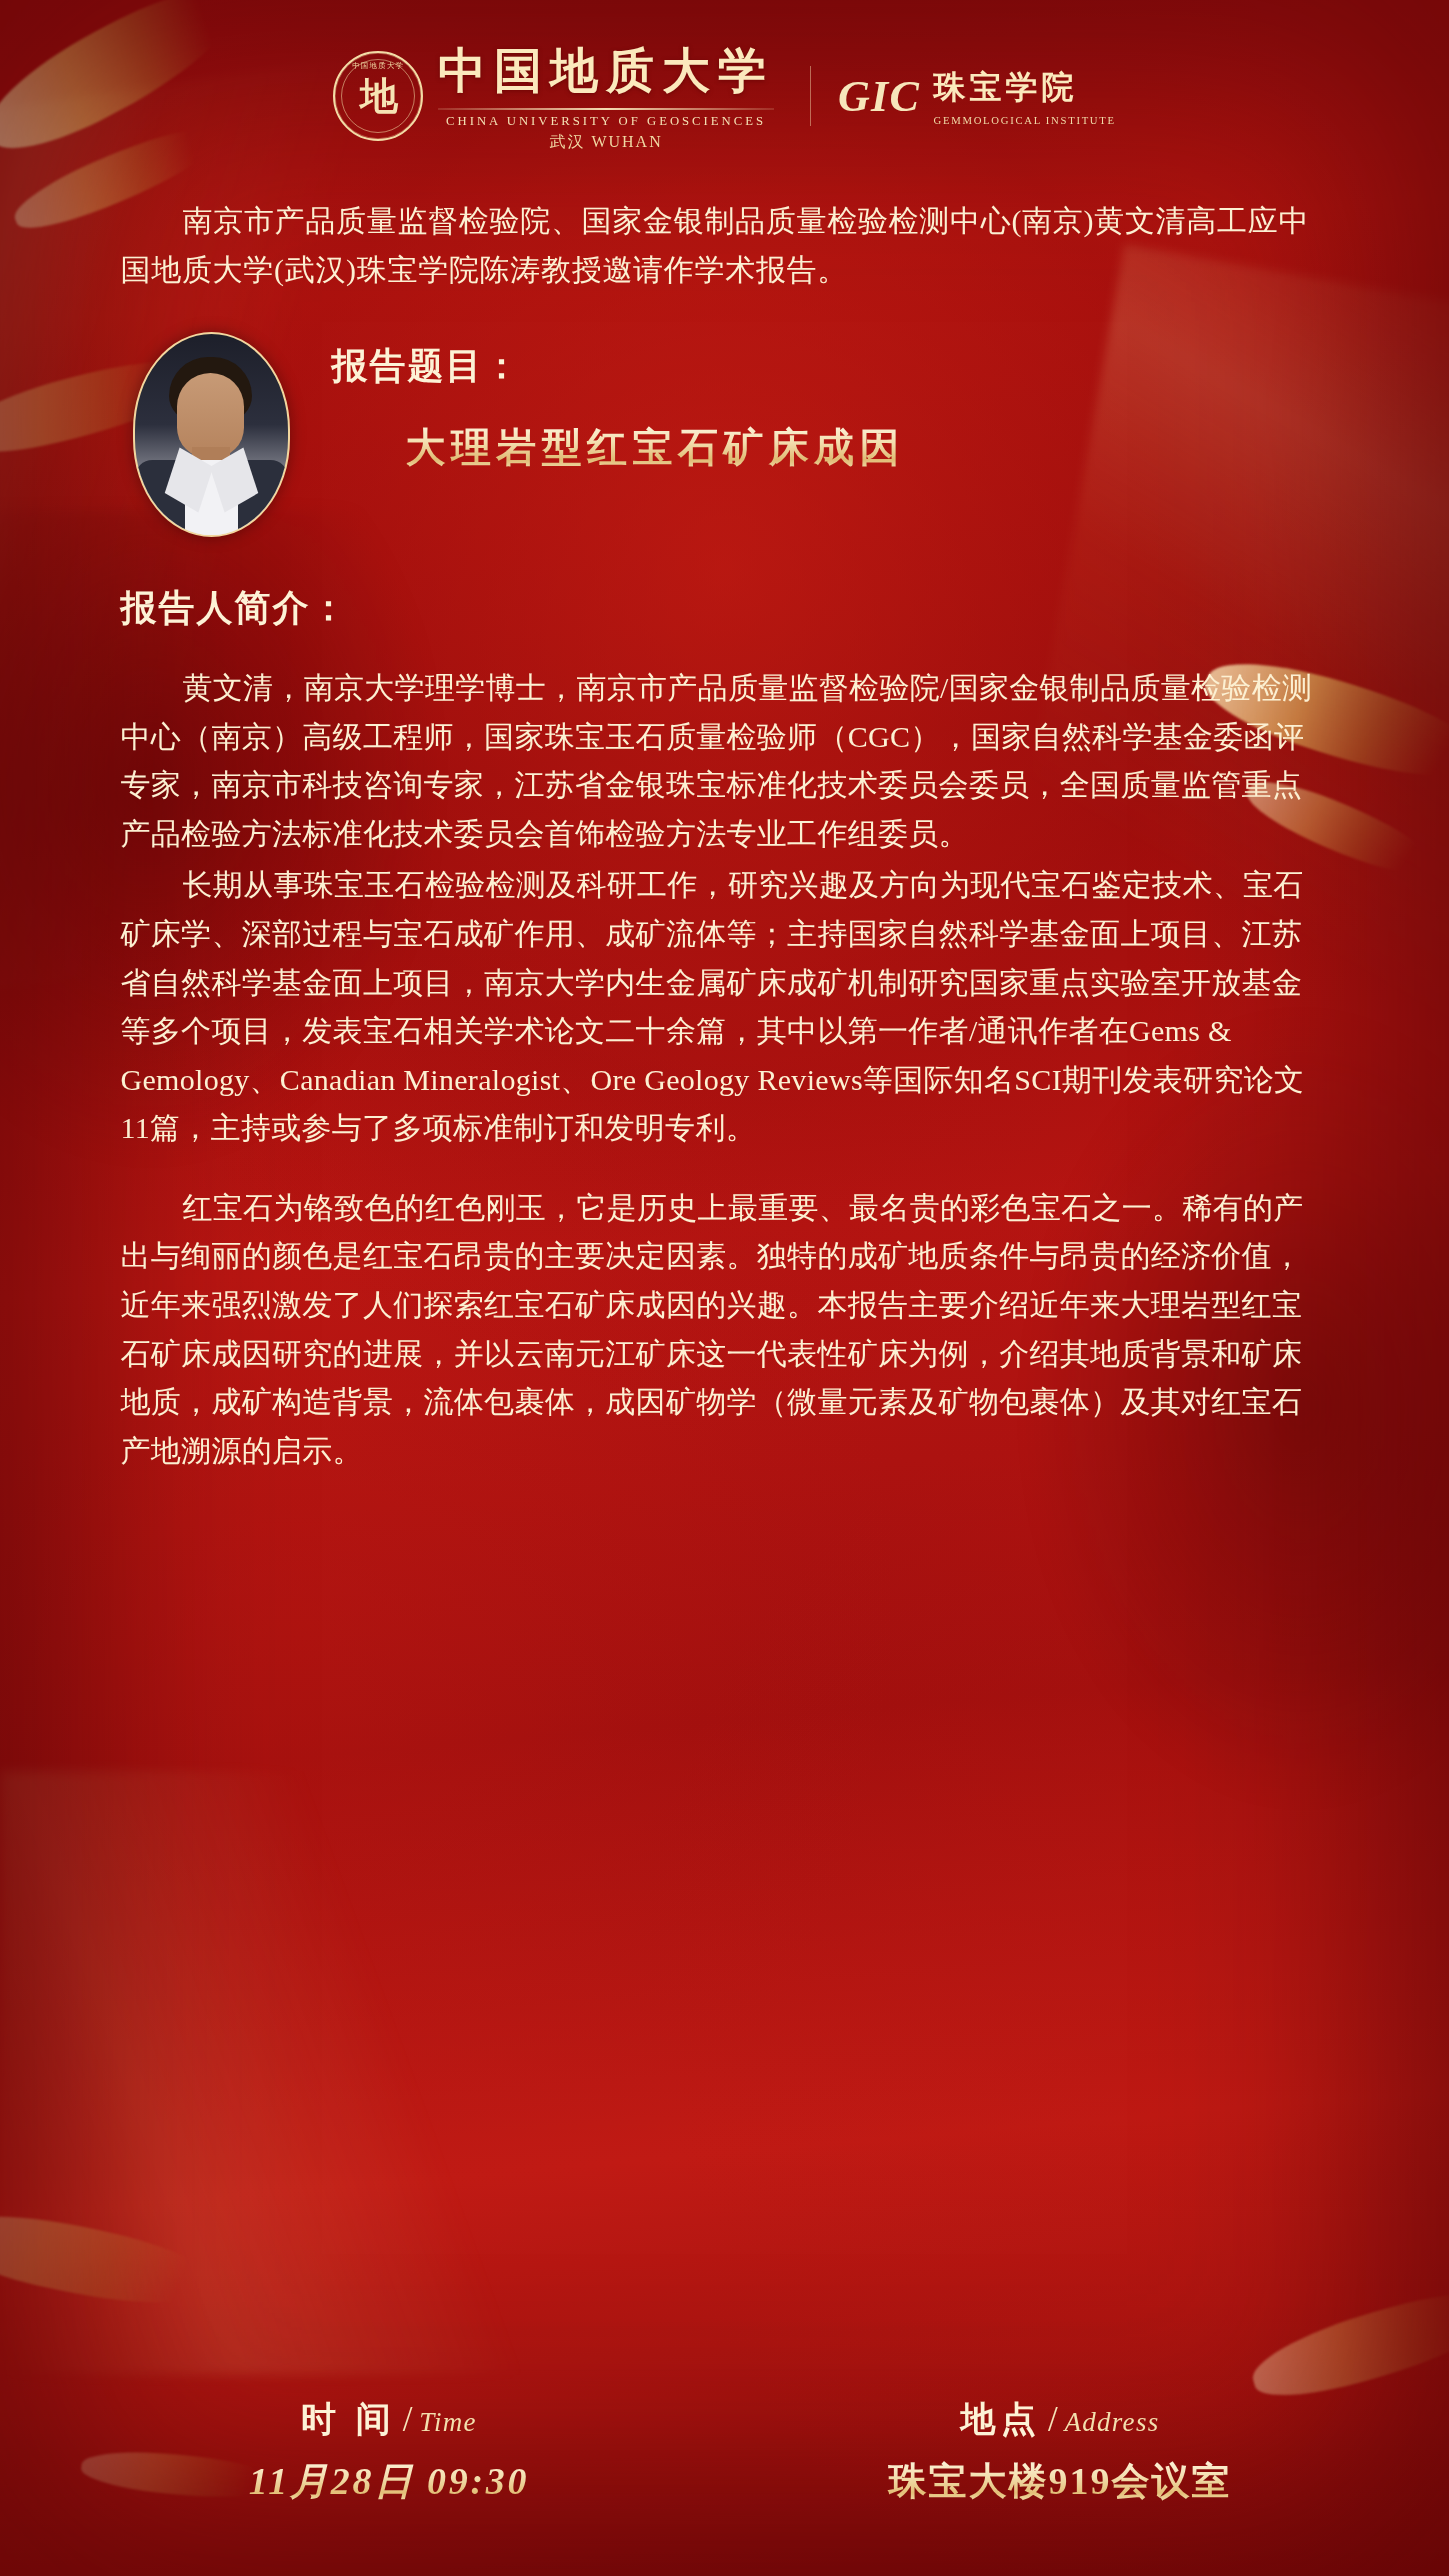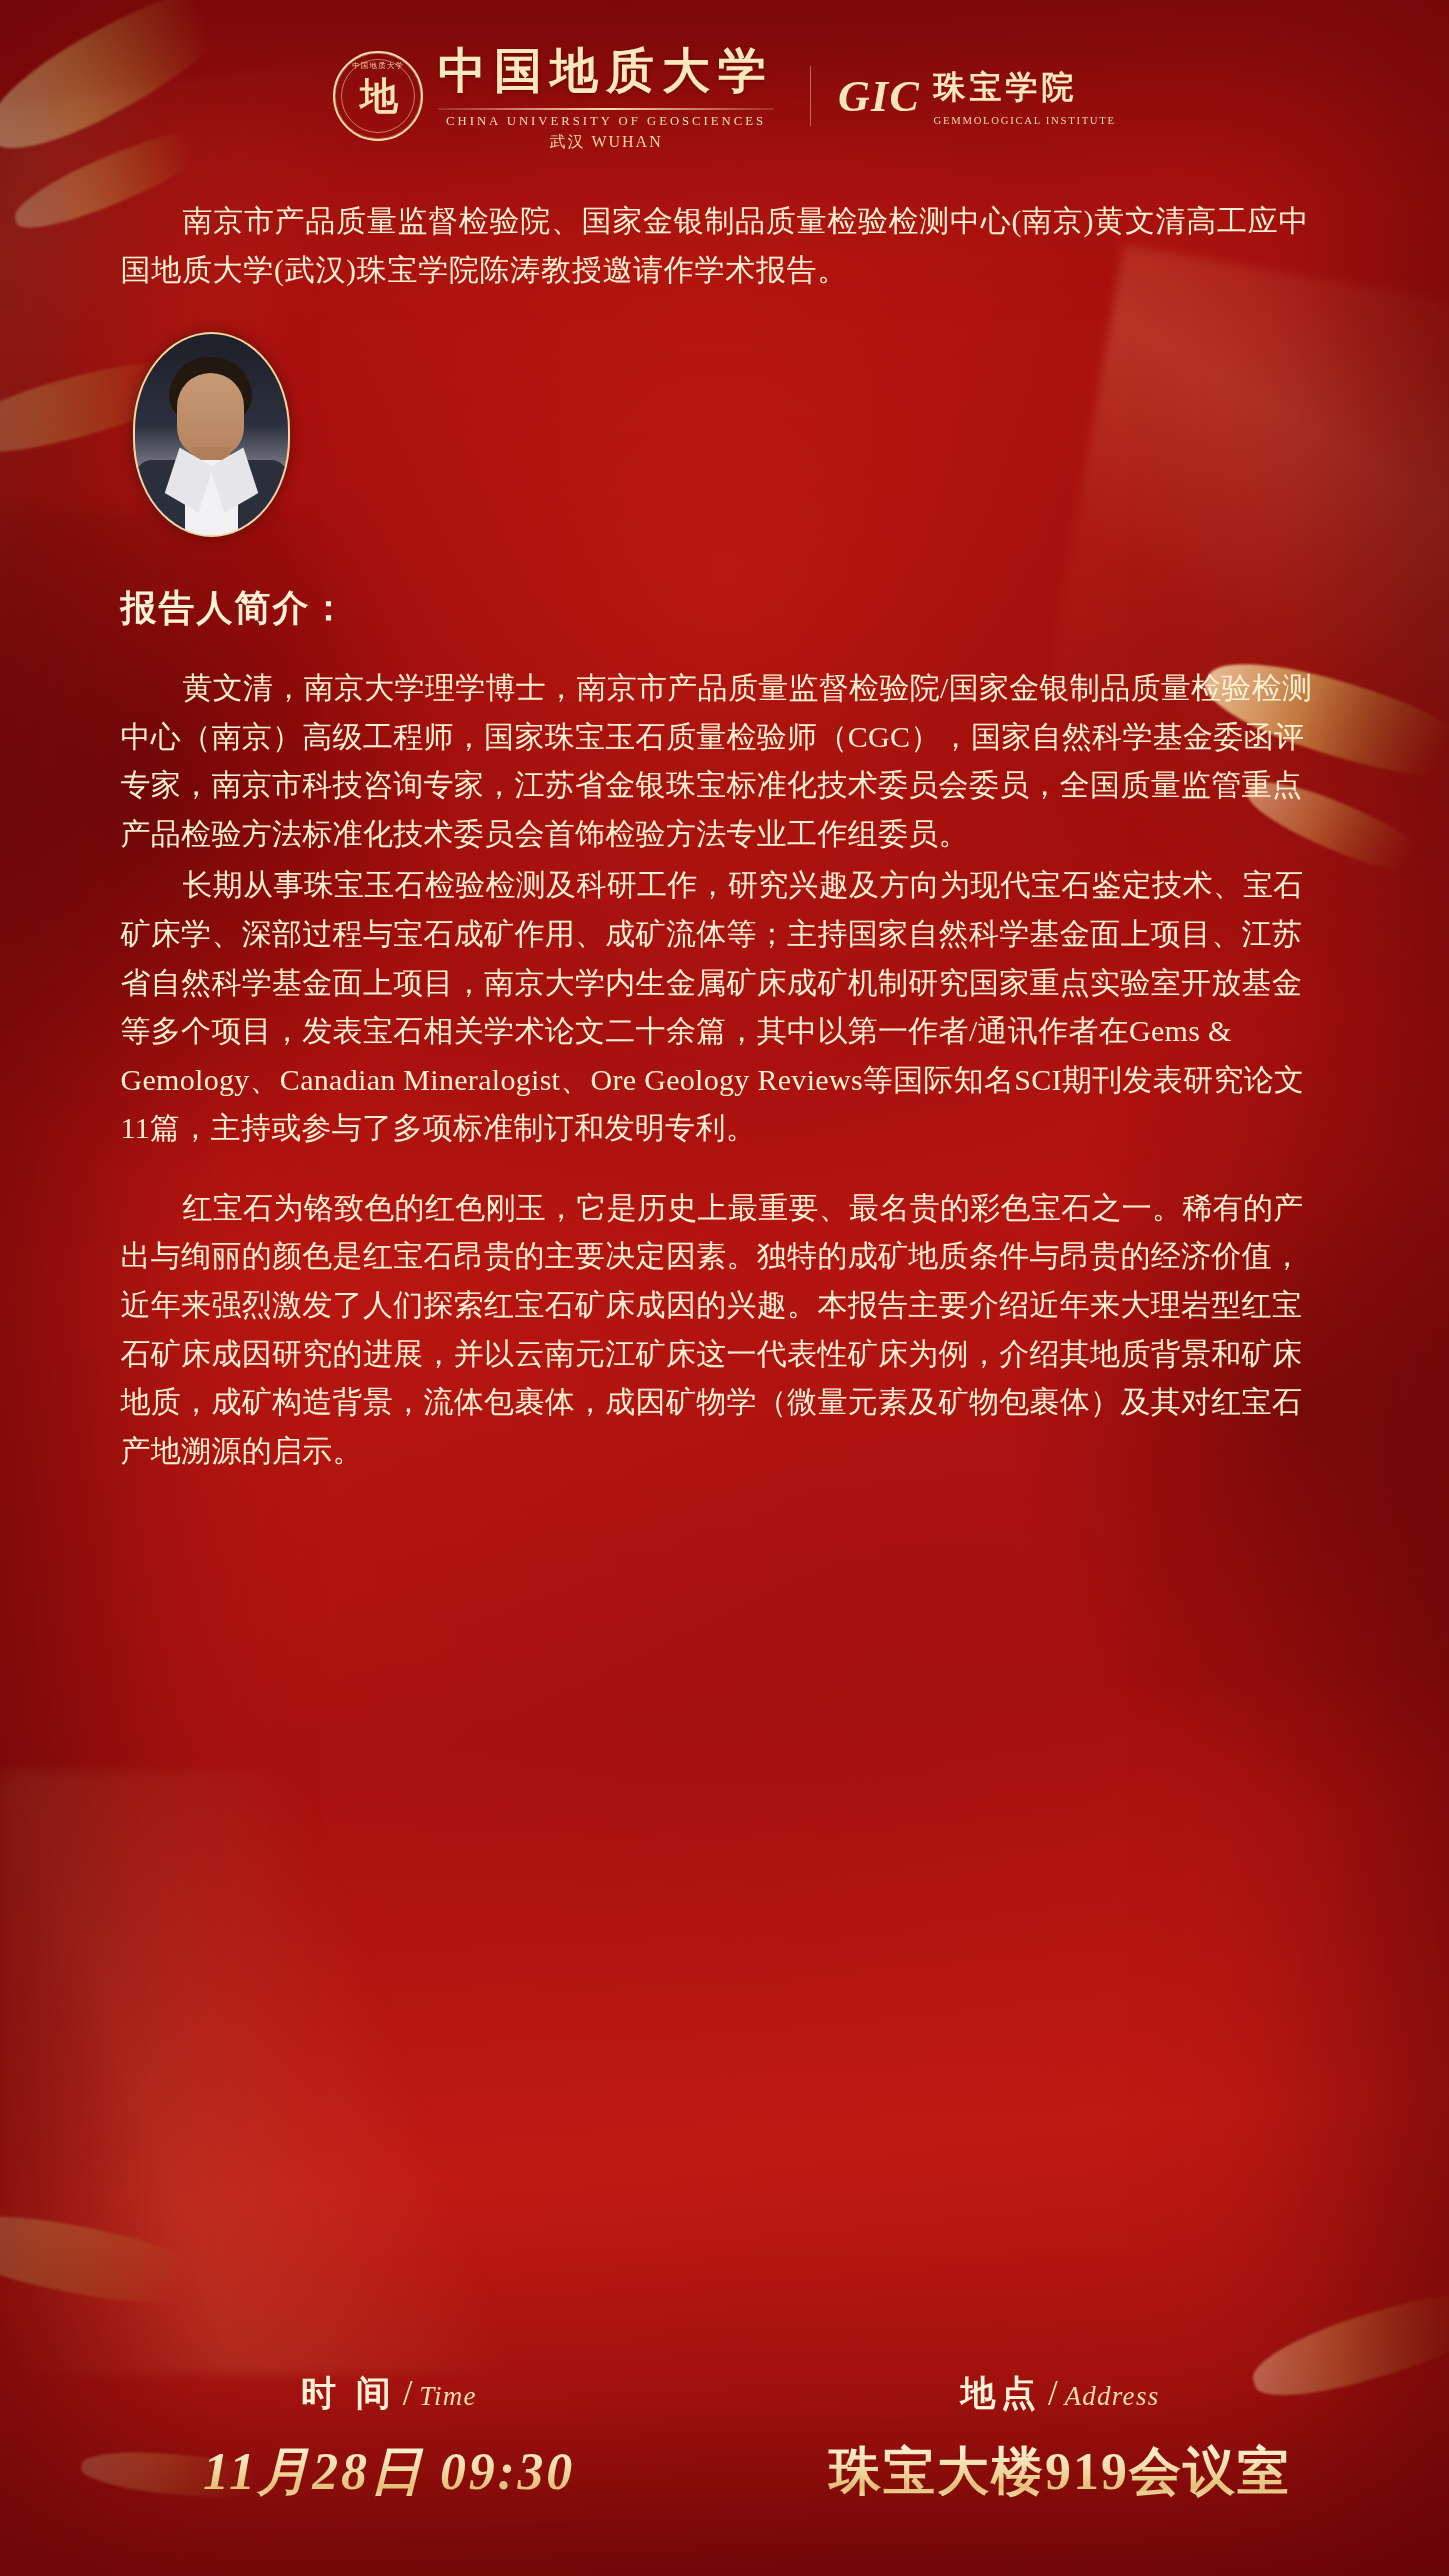--- a/index.html
+++ b/index.html
@@ -387,22 +387,22 @@
     color: #f7e6bb;
   }
   .foot-label .en {
     font-style: italic;
     font-size: 27px;
     letter-spacing: 1.3px;
     font-weight: normal;
     color: #f3dfae;
   }
   .foot-value {
-    margin-top: 20px;
-    font-size: 52px;
+    margin-top: 13px;
+    font-size: 38px;
     font-weight: bold;
     letter-spacing: 2px;
     background: linear-gradient(180deg, #fff8e6 0%, #f4dfb0 40%, #e3bf78 72%, #fbefcd 100%);
     -webkit-background-clip: text;
     background-clip: text;
     color: transparent;
   }
   .foot-value.italic { font-style: italic; letter-spacing: 2.7px; }
 </style>
 </head>
@@ -458,20 +458,24 @@
         <div class="portrait">
           <div class="hair"></div>
           <div class="face"></div>
           <div class="neck"></div>
           <div class="shirt"></div>
           <div class="suit-l"></div>
           <div class="suit-r"></div>
           <div class="collar-l"></div>
           <div class="collar-r"></div>
         </div>
+        <div class="topic-text">
+          <div class="topic-label">报告题目：</div>
+          <div class="topic-title">大理岩型红宝石矿床成因</div>
+        </div>
       </div>
 
       <div class="section-head">报告人简介：</div>
       <div class="para">黄文清，南京大学理学博士，南京市产品质量监督检验院/国家金银制品质量检验检测中心（南京）高级工程师，国家珠宝玉石质量检验师（CGC），国家自然科学基金委函评专家，南京市科技咨询专家，江苏省金银珠宝标准化技术委员会委员，全国质量监管重点产品检验方法标准化技术委员会首饰检验方法专业工作组委员。</div>
       <div class="para tight">长期从事珠宝玉石检验检测及科研工作，研究兴趣及方向为现代宝石鉴定技术、宝石矿床学、深部过程与宝石成矿作用、成矿流体等；主持国家自然科学基金面上项目、江苏省自然科学基金面上项目，南京大学内生金属矿床成矿机制研究国家重点实验室开放基金等多个项目，发表宝石相关学术论文二十余篇，其中以第一作者/通讯作者在Gems &amp; Gemology、Canadian Mineralogist、Ore Geology Reviews等国际知名SCI期刊发表研究论文11篇，主持或参与了多项标准制订和发明专利。</div>
 
       <div class="para">红宝石为铬致色的红色刚玉，它是历史上最重要、最名贵的彩色宝石之一。稀有的产出与绚丽的颜色是红宝石昂贵的主要决定因素。独特的成矿地质条件与昂贵的经济价值，近年来强烈激发了人们探索红宝石矿床成因的兴趣。本报告主要介绍近年来大理岩型红宝石矿床成因研究的进展，并以云南元江矿床这一代表性矿床为例，介绍其地质背景和矿床地质，成矿构造背景，流体包裹体，成因矿物学（微量元素及矿物包裹体）及其对红宝石产地溯源的启示。</div>
 
     </div>
 

